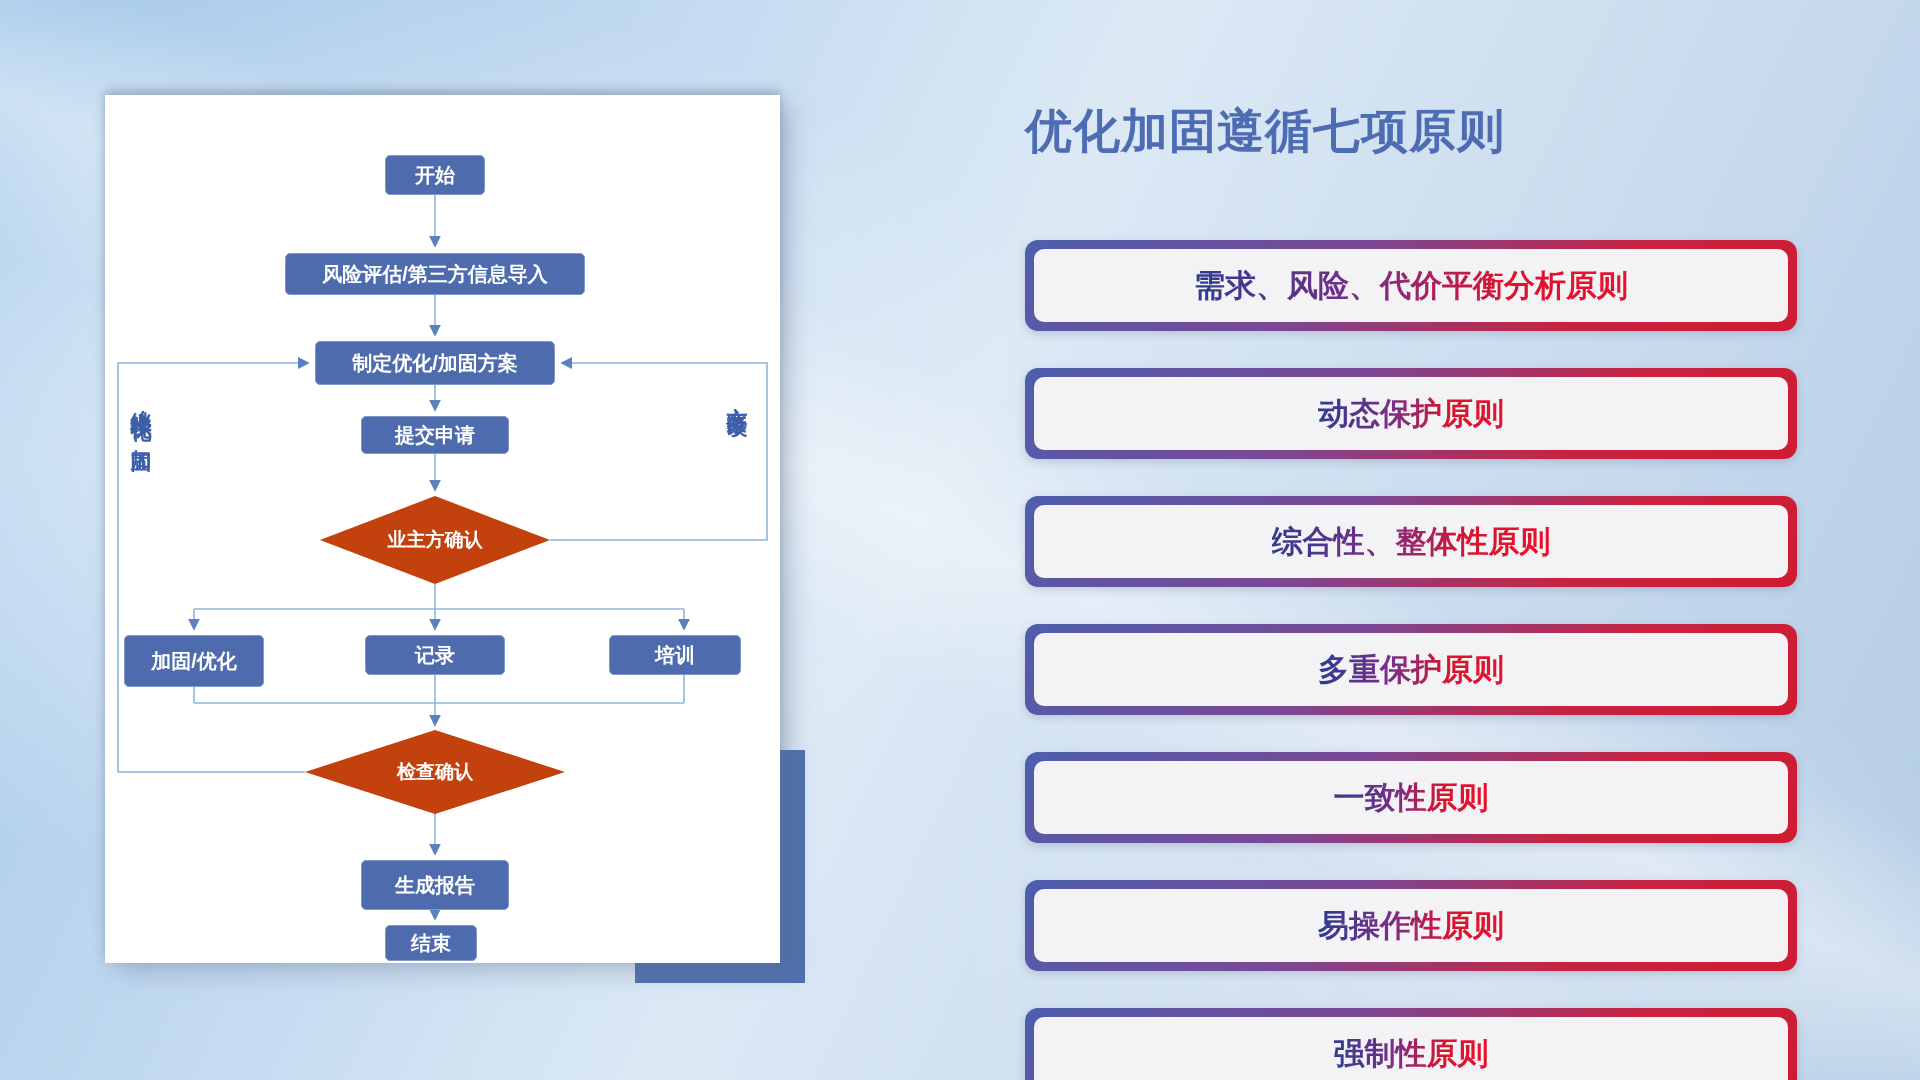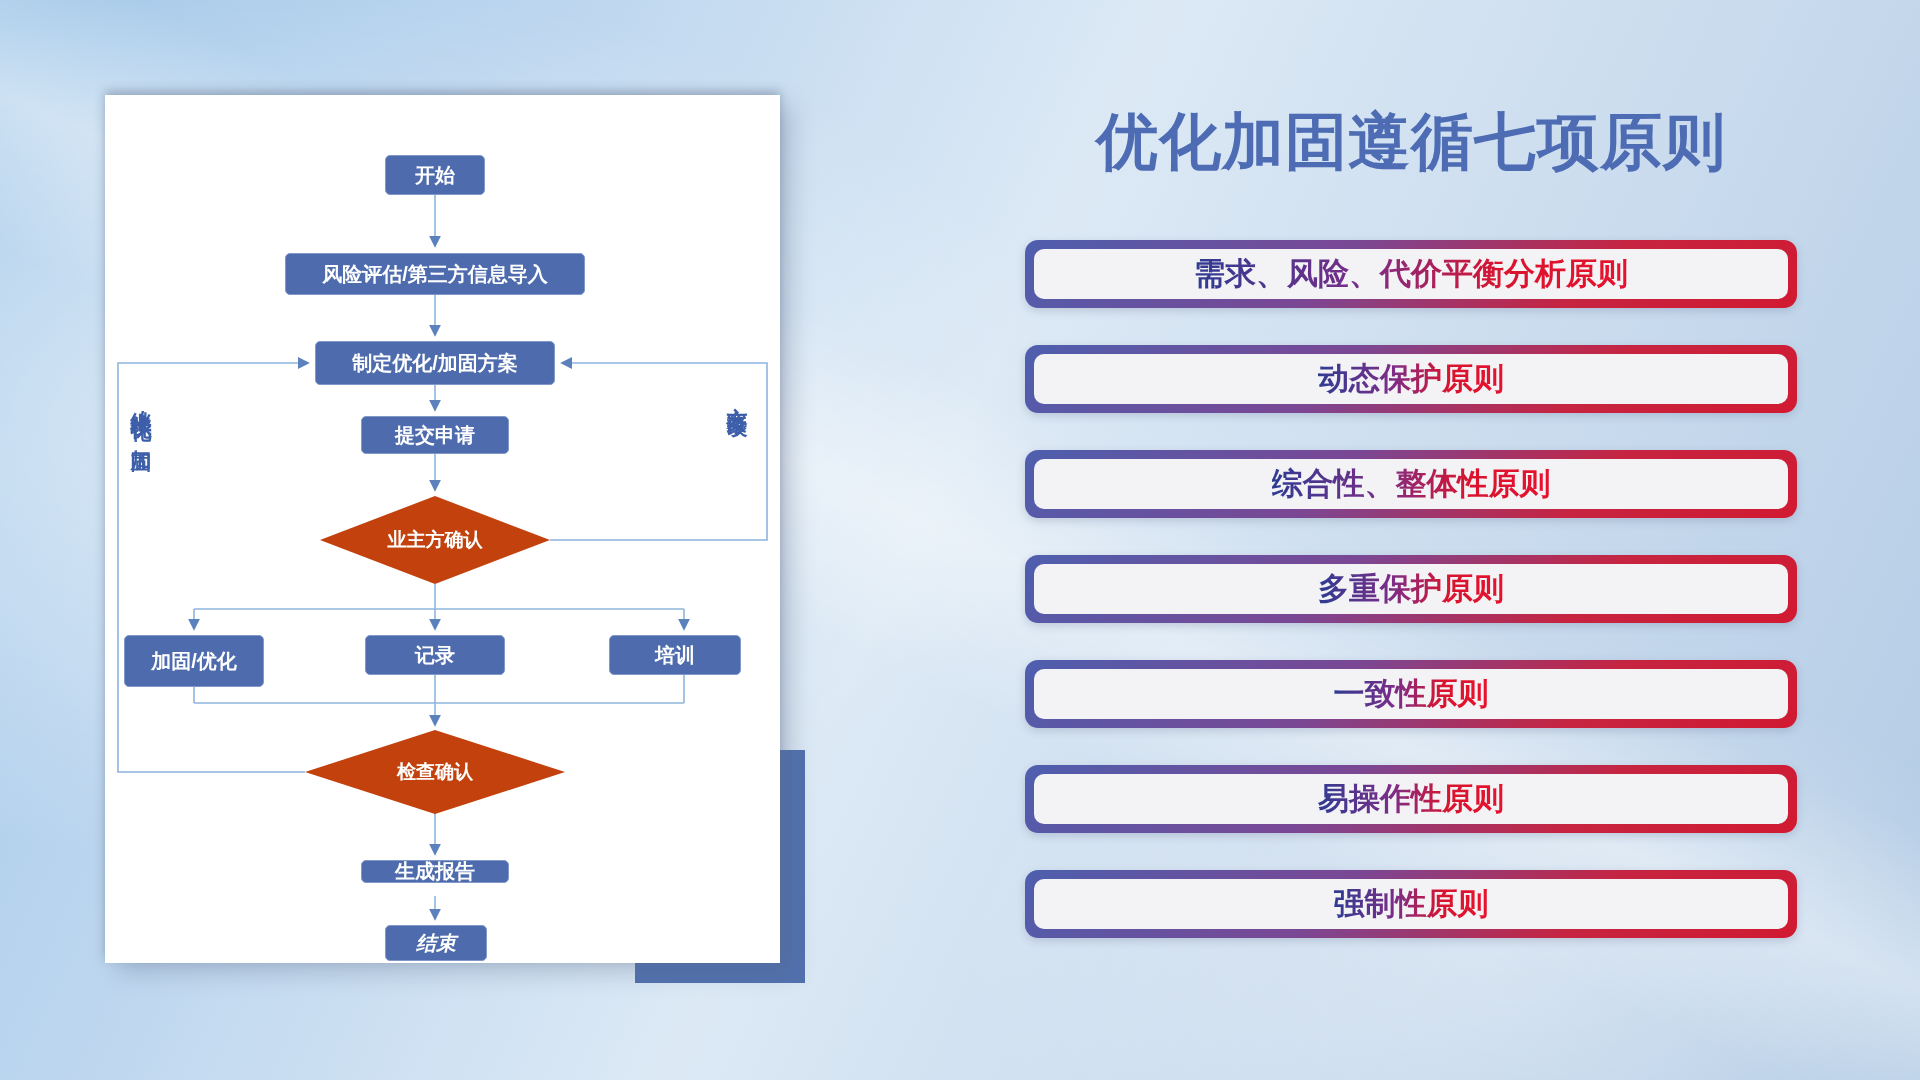--- a/index.html
+++ b/index.html
@@ -41,26 +41,26 @@
   }
   .loop-label{
     position:absolute;writing-mode:vertical-rl;text-orientation:upright;
     color:#3d5ea9;font-weight:bold;font-size:21px;letter-spacing:3px;
     white-space:nowrap;
   }
 
   
   .panel-title{
     position:absolute;left:1025px;top:100px;width:772px;
-    text-align:center;font-size:62px;font-weight:bold;color:#4d6cb4;
+    font-size:47px;font-weight:bold;color:#4d6cb4;
     letter-spacing:1px;
   }
   .principles{position:absolute;left:1025px;top:240px;width:772px;}
   .pill{
-    height:68px;margin-bottom:37px;border-radius:13px;padding:9px;
+    height:91px;margin-bottom:37px;border-radius:13px;padding:9px;
     box-sizing:border-box;
     background:linear-gradient(135deg,#4d5fae 0%,#7a4794 40%,#c62441 72%,#d11a31 100%);
     box-shadow:0 3px 8px rgba(90,105,140,.25);
   }
   .pill-inner{
     width:100%;height:100%;border-radius:10px;background:#f3f3f6;
     display:flex;align-items:center;justify-content:center;
   }
   .pill-text{
     font-size:31px;font-weight:bold;white-space:nowrap;
@@ -112,23 +112,23 @@
   <div class="fdiamond" style="left:215px;top:401px;width:230px;height:88px;">业主方确认</div>
 
   <div class="fnode" style="left:19px;top:540px;width:140px;height:52px;">加固/优化</div>
 
   <div class="fnode" style="left:260px;top:540px;width:140px;height:40px;">记录</div>
 
   <div class="fnode" style="left:504px;top:540px;width:132px;height:40px;">培训</div>
 
   <div class="fdiamond" style="left:200px;top:635px;width:260px;height:84px;">检查确认</div>
 
-  <div class="fnode" style="left:256px;top:765px;width:148px;height:23px;">生成报告</div>
+  <div class="fnode" style="left:256px;top:765px;width:148px;height:50px;">生成报告</div>
 
-  <div class="fnode" style="left:280px;top:830px;width:102px;height:36px;font-style:italic;">结束</div>
+  <div class="fnode" style="left:280px;top:830px;width:92px;height:36px;">结束</div>
 
   <div class="loop-label" style="left:22px;top:300px;">继续优化/加固</div>
 
   <div class="loop-label" style="left:618px;top:295px;">方案修改</div>
 </div>
 
 <div class="panel-title">优化加固遵循七项原则</div>
 
 <div class="principles">
   <div class="pill">

